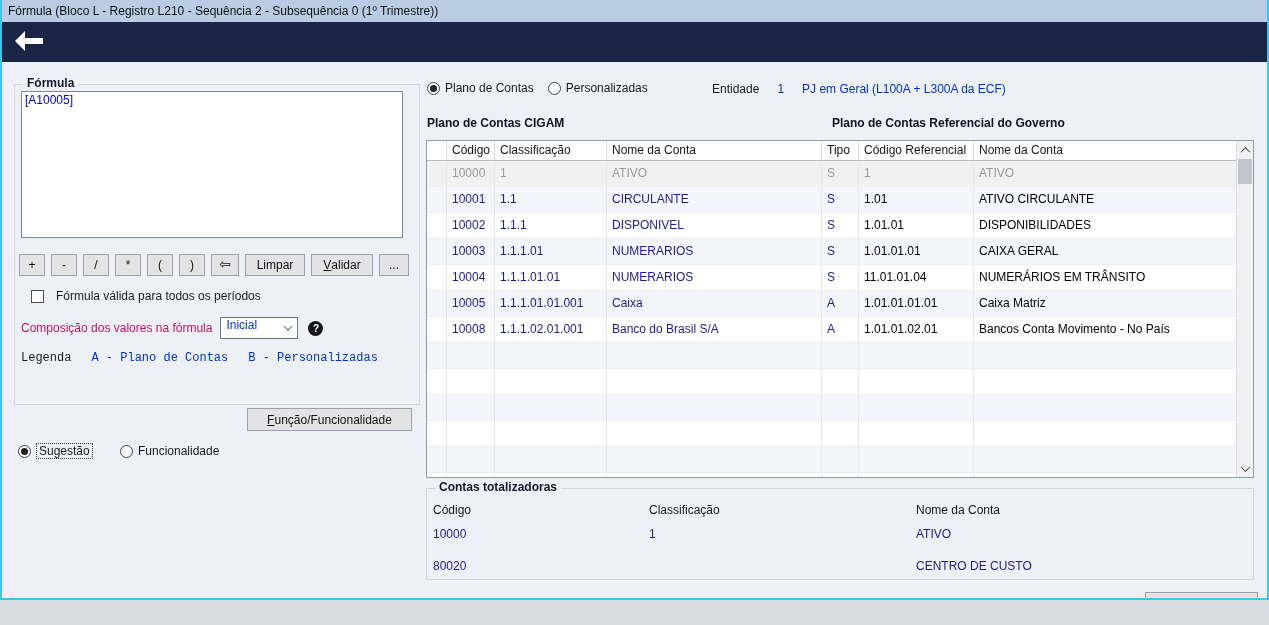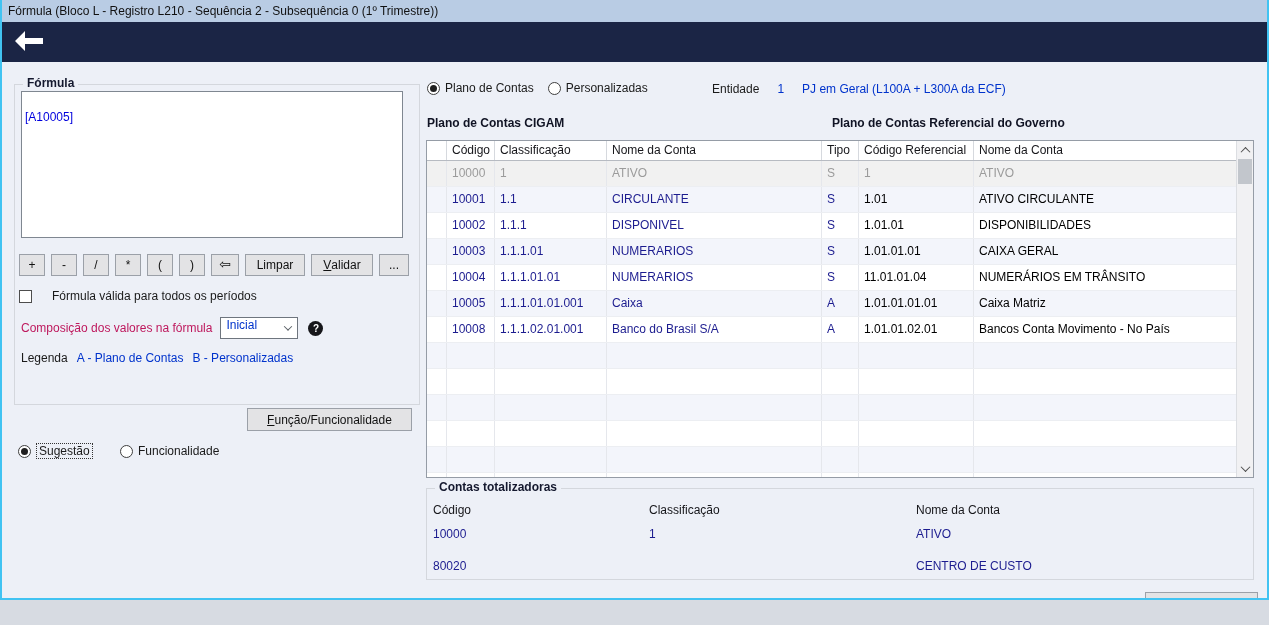--- a/index.html
+++ b/index.html
@@ -22,43 +22,43 @@
     border:none; cursor:pointer; display:flex; align-items:center; }
 
   
   .group { position:absolute; border:1px solid #d4d7dd; background:transparent; }
   .group > .glabel { position:absolute; top:-9px; left:8px; padding:0 4px; background:var(--window_bg,#edf0f7);
     font-weight:bold; color:#14182e; }
 
   .formula-group { left:14px; top:84px; width:406px; height:321px; }
   .formula-text { position:absolute; left:6px; top:6px; width:382px; height:147px; resize:none;
     border:1px solid #7f8791; background:#fff; color:var(--formula_blue,#0000dd);
-    font-family:"Liberation Sans", sans-serif; font-size:12px; padding:18px 3px; outline:none; }
+    font-family:"Liberation Sans", sans-serif; font-size:12px; padding:1px 3px; outline:none; }
 
   .ops-row { position:absolute; left:4px; top:169px; display:flex; gap:6px; align-items:center; }
   .btn { background:#e3e3e5; border:1px solid #9ba0a8; color:#111; font-family:"Liberation Sans", sans-serif;
     font-size:12px; height:22px; display:inline-flex; align-items:center; justify-content:center; cursor:pointer; }
   .btn.op { width:26px; }
   .btn.bksp { width:28px; font-family:"DejaVu Sans", sans-serif; font-size:14px; padding-bottom:2px; }
   .btn.clear { width:60px; }
   .btn.validate { width:62px; }
   .btn.more { width:30px; }
 
-  .check-row { position:absolute; left:4px; top:204px; display:flex; align-items:center; gap:20px; }
+  .check-row { position:absolute; left:16px; top:204px; display:flex; align-items:center; gap:12px; }
   .checkbox { width:13px; height:13px; background:#fff; border:1px solid #4d4d4d; }
 
   .comp-row { position:absolute; left:6px; top:232px; display:flex; align-items:center; }
   .comp-row .lbl { color:#be185d; }
   .select { width:78px; height:22px; margin-left:8px; background:#fff; border:1px solid #6e757e;
     display:flex; align-items:flex-start; padding-left:5px; color:var(--link_blue,#0033cc); position:relative; cursor:pointer; }
   .select .chev { position:absolute; right:6px; top:7px; }
   .help { width:15px; height:15px; margin-left:10px; border-radius:50%; background:#16161a; color:#fff;
     font-weight:bold; font-size:10px; display:flex; align-items:center; justify-content:center; cursor:pointer; }
 
-  .legend-row { position:absolute; left:6px; top:266px; display:flex; gap:9px; }
+  .legend-row { position:absolute; left:6px; top:266px; display:flex; gap:20px;font-family:Liberation Mono, monospace; }
   .legend-row .blue { color:var(--link_blue,#0033cc); }
 
   .func-btn { position:absolute; left:247px; top:408px; width:165px; height:23px; }
 
   .radio-row { display:flex; align-items:center; gap:5px; }
   .radio { width:13px; height:13px; border-radius:50%; border:1px solid #3f3f3f; background:#fff; position:relative; flex:0 0 auto; }
   .radio.sel::after { content:""; position:absolute; left:2px; top:2px; width:7px; height:7px; border-radius:50%; background:#1f1f1f; }
   .left-radios { position:absolute; left:18px; top:443px; display:flex; }
   .focus-dotted { border:1px dotted #333; padding:0 2px; }
 

